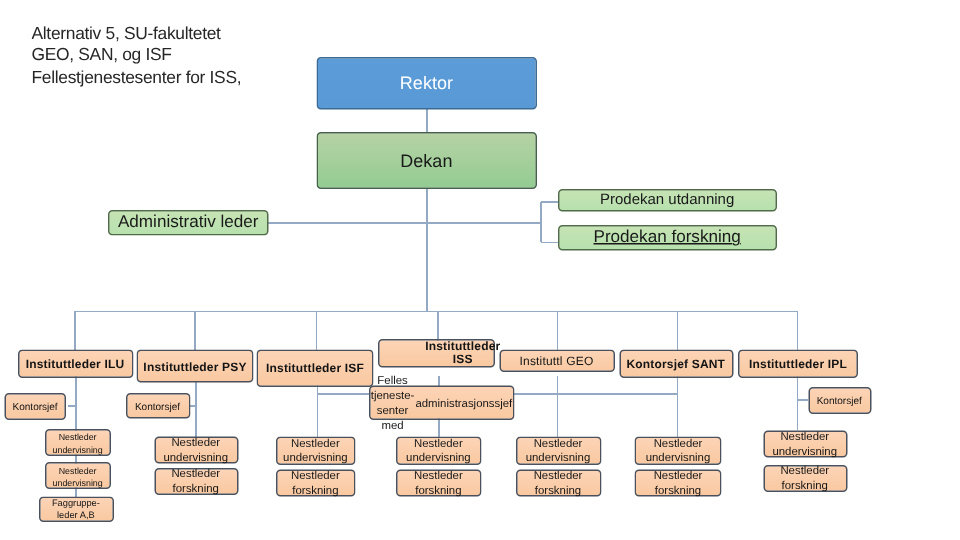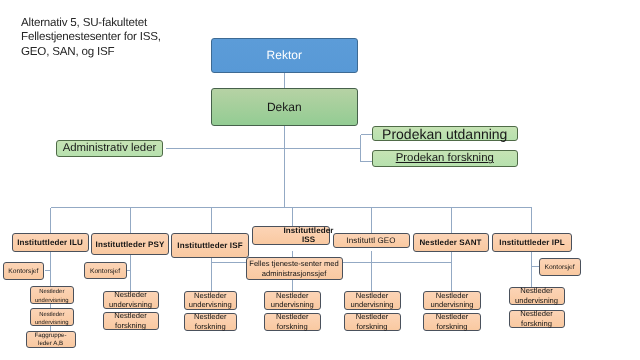--- a/index.html
+++ b/index.html
@@ -22,22 +22,22 @@
   .b-peach{background:linear-gradient(180deg,#FCD4B6 0%,#F9C9A1 100%);
            border:1px solid #4A515C;color:#141414;}
 </style>
 </head>
 <body>
 
 <div id="stage">
 
   <div class="title">
     <div>Alternativ 5, SU-fakultetet</div>
+    <div>GEO, SAN, og ISF</div>
     <div>Fellestjenestesenter for ISS,</div>
-    <div>GEO, SAN, og ISF</div>
   </div>
 
   <svg id="links" viewBox="0 0 640 360" shape-rendering="crispEdges">
     <g stroke="#93A9C4" stroke-width="1" fill="none">
 
       <line x1="284.5" y1="72" x2="284.5" y2="88"></line>
 
       <line x1="284.5" y1="125" x2="284.5" y2="207.5"></line>
 
       <line x1="166" y1="148.5" x2="360.5" y2="148.5"></line>
@@ -79,25 +79,25 @@
     </svg>
 
   <div class="box b-green" style="left:211px;top:88px;width:146.5px;height:37.8px;font-size:12px;">
     <span>Dekan</span>
   </div>
 
   <div class="box b-blue" style="left:211px;top:38px;width:146.5px;height:34.5px;font-size:12px;">
     <span>Rektor</span>
   </div>
 
-  <div class="box b-green2" style="left:56px;top:139.5px;width:107px;height:17px;font-size:11.4px;">
+  <div class="box b-green2" style="left:72px;top:139.5px;width:107px;height:17px;font-size:11.4px;">
     <span>Administrativ leder</span>
   </div>
 
-  <div class="box b-green2" style="left:372px;top:126.4px;width:145.5px;height:14.6px;font-size:14px;">
+  <div class="box b-green2" style="left:372px;top:126.4px;width:145.5px;height:14.6px;font-size:10px;">
     <span>Prodekan utdanning</span>
   </div>
 
   <div class="box b-green2" style="left:372px;top:150.4px;width:145.5px;height:16.2px;font-size:11.4px;text-decoration:underline;">
     <span>Prodekan forskning</span>
   </div>
 
   <div id="generated">
       <div class="box b-peach" style="left: 11.5px; top: 233.2px; width: 77px; height: 18.6px; font-size: 8px; font-weight: bold; letter-spacing: 0.12px; text-align: right;">
         <span>Instituttleder  ILU</span>
@@ -108,21 +108,21 @@
       <div class="box b-peach" style="left: 171px; top: 233.2px; width: 78px; height: 25px; font-size: 8px; font-weight: bold; letter-spacing: 0.12px;">
         <span>Instituttleder  ISF</span>
       </div>
       <div class="box b-peach" style="left: 251.5px; top: 226px; width: 78px; height: 18.6px; font-size: 8px; font-weight: bold; letter-spacing: 0.12px; padding-left: 36px;">
         <span>Instituttleder  ISS</span>
       </div>
       <div class="box b-peach" style="left: 332.5px; top: 233.2px; width: 77px; height: 15px; font-size: 8px; font-weight: normal; letter-spacing: 0.12px;">
         <span>Instituttl GEO</span>
       </div>
       <div class="box b-peach" style="left: 412.5px; top: 233.2px; width: 76px; height: 18.6px; font-size: 8px; font-weight: bold; letter-spacing: 0.12px;">
-        <span>Nestleder SANT</span>
+        <span>Kontorsjef SANT</span>
       </div>
       <div class="box b-peach" style="left: 492px; top: 233.2px; width: 80px; height: 18.6px; font-size: 8px; font-weight: bold; letter-spacing: 0.12px;">
         <span>Instituttleder  IPL</span>
       </div>
       <div class="box b-peach" style="left: 2.9px; top: 261.8px; width: 41px; height: 18px; font-size: 6.7px; line-height: 8.576px; flex-direction: column; padding-top: 2.6px;">
         <span>Kontorsjef</span>
       </div>
       <div class="box b-peach" style="left: 29.5px; top: 285.8px; width: 44.5px; height: 18.4px; font-size: 5.9px; line-height: 8.4px; flex-direction: column; padding-top: 3.2px;">
         <span>Nestleder</span>
         <span>undervisning</span>
@@ -185,18 +185,18 @@
         <span>Nestleder</span>
         <span>undervisning</span>
       </div>
       <div class="box b-peach" style="left: 508.5px; top: 310px; width: 56px; height: 18px; font-size: 7.6px; line-height: 9.728px; flex-direction: column;">
         <span>Nestleder</span>
         <span>forskning</span>
       </div>
     </div>
 
   <div class="box b-peach" style="left:245.5px;top:257px;width:97px;height:23px;font-size:7.6px;
-              line-height:10px;flex-direction:column;z-index:4;">
+              line-height:10px;flex-direction:row;z-index:4;">
     <span>Felles tjeneste-senter med</span>
     <span>administrasjonssjef</span>
   </div>
 
 </div>
 
 </body></html>

